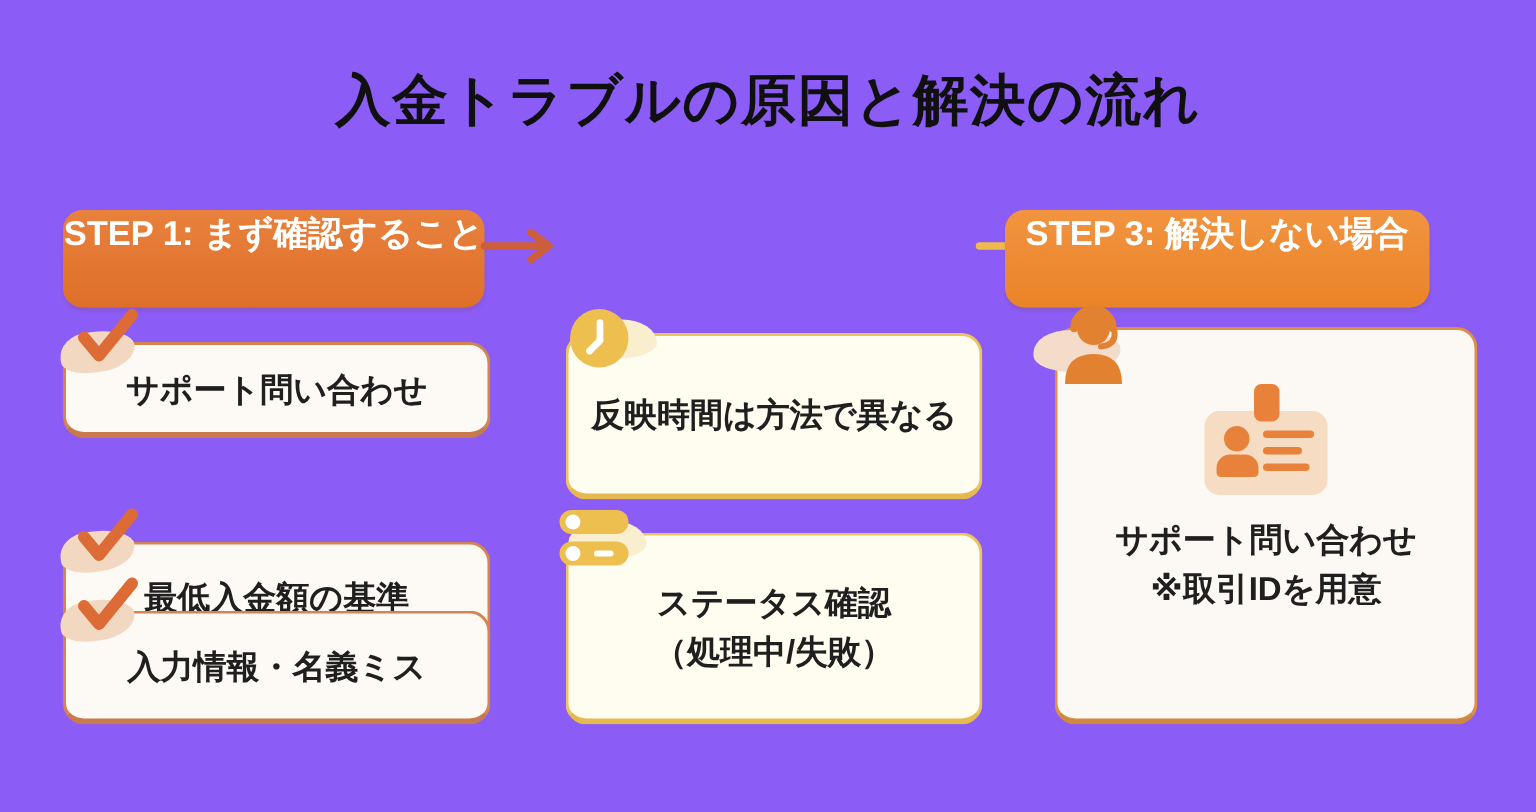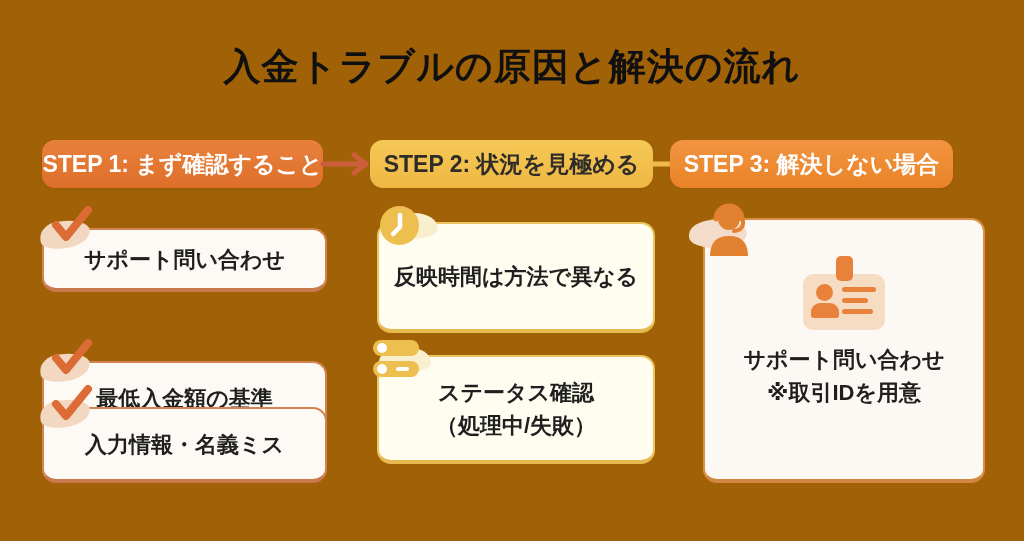--- a/index.html
+++ b/index.html
@@ -1,29 +1,29 @@
 <!DOCTYPE html>
 <html><head>
 <meta charset="utf-8">
 <style>
   * { margin:0; padding:0; box-sizing:border-box; }
   body { font-family:"Liberation Sans","DejaVu Sans",sans-serif; }
   .canvas{
     position:relative; width:1024px; height:541px;
-    background:#a16207; overflow:hidden;text-decoration:underline;
+    background:#8b5cf6; overflow:hidden;text-decoration:underline;
   }
   .title{
     position:absolute; top:42px; left:0; width:100%;
     text-align:center; font-size:37px; font-weight:bold;
     color:#101010; letter-spacing:1px;
   }
   
   .step-header{
-    position:absolute; top:140px; height:48px; border-radius:13px;
-    display:flex; align-items:center; justify-content:center;
+    position:absolute; top:140px; height:65px; border-radius:13px;
+    display:flex; align-items:flex-start; justify-content:center;
     font-size:23px; font-weight:bold;
     box-shadow:0 2px 2px rgba(120,70,20,.15);
   }
   .s1{ left:42px;  width:281px; background:linear-gradient(#e8813c,#de6f2a); color:#fff; }
   .s2{ left:370px; width:283px; background:linear-gradient(#f6c857,#eeb843); color:#2e2c28; }
   .s3{ left:670px; width:283px; background:linear-gradient(#f29440,#e98327); color:#fff; }
   .arrow{ position:absolute; top:151px; }
   .a1{ left:320px; }
   .a2{ left:650px; }
   
@@ -34,21 +34,21 @@
   }
   .box-text{ white-space:pre-line; line-height:1.5; }
   .c1{ left:42px; width:285px; background:#fdf9f5;
        border:2px solid #d28452; border-bottom:4px solid #c9794b; }
   .c1.b1{ top:228px; height:64px; }
   .c1.b2{ top:313px; height:77px;margin-top:48px; }
   .c1.b3{ top:407px; height:76px; }
   .c2{ left:377px; width:278px; background:#fffdf0;
        border:2px solid #ecc45f; border-bottom:4px solid #e5b94e; }
   .c2.b1{ top:222px; height:111px; }
-  .c2.b2{ top:355px; height:109px; }
+  .c2.b2{ top:355px; height:128px; }
   .c3{ left:703px; width:282px; top:218px; height:265px; background:#fcf8f3;
        border:2px solid #dd8f45; border-bottom:4px solid #d1873f;
        flex-direction:column; justify-content:flex-start; padding-top:36px; }
   
   .corner-icon{ position:absolute; z-index:2; }
   .blob{ position:absolute; }
   .blob-peach{ width:50px; height:27px; background:#f2d8c1; left:-6px; top:17px;
                border-radius:42% 58% 55% 45% / 62% 48% 62% 38%; transform:rotate(-7deg); }
   .blob-cream{ width:52px; height:26px; background:#f9efcf; left:6px; top:7px;
                border-radius:55% 45% 50% 50% / 55% 60% 40% 45%; }
@@ -88,23 +88,20 @@
 
   <div class="title">入金トラブルの原因と解決の流れ</div>
 
   <div class="step-header s1">
     <span>STEP 1: まず確認すること</span>
   </div>
   <svg class="arrow a1" width="54" height="26" viewBox="0 0 54 26">
     <path d="M3 13 H42" stroke="#cd5e3c" stroke-width="5" fill="none" stroke-linecap="round"></path>
     <path d="M34 4 L46 13 L34 22" stroke="#cd5e3c" stroke-width="5" fill="none" stroke-linecap="round" stroke-linejoin="round"></path>
   </svg>
-  <div class="step-header s2">
-    <span>STEP 2: 状況を見極める</span>
-  </div>
   <svg class="arrow a2" width="54" height="26" viewBox="0 0 54 26">
     <path d="M3 13 H42" stroke="#efba4b" stroke-width="5" fill="none" stroke-linecap="round"></path>
     <path d="M34 4 L46 13 L34 22" stroke="#efba4b" stroke-width="5" fill="none" stroke-linecap="round" stroke-linejoin="round"></path>
   </svg>
   <div class="step-header s3">
     <span>STEP 3: 解決しない場合</span>
   </div>
 
   <div class="box c1 b1">
     <div class="corner-icon check-pos">

